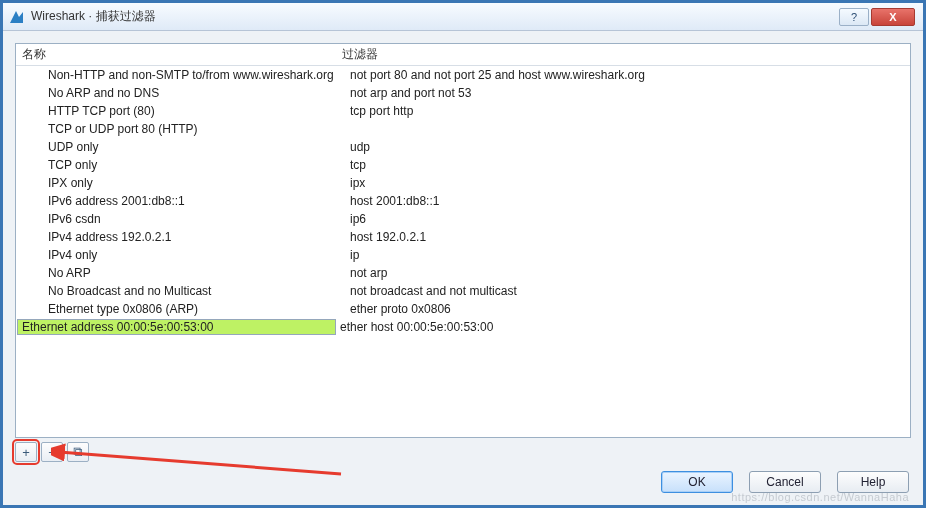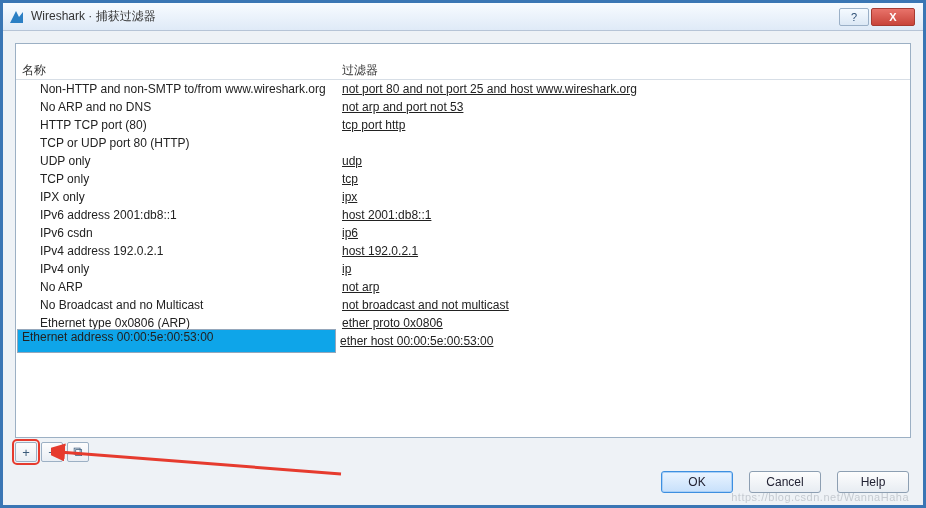--- a/index.html
+++ b/index.html
@@ -53,43 +53,43 @@
   }
   .listbox {
     background: #fff;
     border: 1px solid #9cb0c4;
     width: 100%;
     height: 395px;
     overflow: hidden;
   }
   .list-header {
     display: flex;
-    height: 36px;
-    align-items: flex-end;
+    height: 22px;
+    align-items: center;
     background: #fff;
     border-bottom: 1px solid #d7dee6;
     color: #333;
     font-size: 12px;
   }
   .col-name { width: 322px; padding-left: 6px; }
   .col-filter { flex: 1; padding-left: 4px; }
   .rows { }
   .row {
     display: flex;
     height: 18px;
     align-items: center;
     font-size: 12px;
     color: #222;
   }
-  .row .c1 { width: 322px; padding-left: 24px; white-space: nowrap; overflow: hidden; }
-  .row .c2 { flex: 1; padding-left: 4px; white-space: nowrap; overflow: hidden; text-decoration: underline; }
+  .row .c1 { width: 322px; padding-left: 24px; white-space: nowrap; overflow: hidden; margin-left: 8px; }
+  .row .c2 { flex: 1; padding-left: 4px; white-space: nowrap; overflow: hidden; }
   .row.editing .c1 {
     border: 1px solid #95a7bb;
-    background: #0ea5e9;
-    height: 24px;
+    background: #bef264;
+    height: 16px;
     line-height: 14px;
     margin-left: 1px;
     padding-left: 4px;
     width: 319px;
   }
   
   .list-toolbar {
     margin-top: 4px;
     display: flex;
     align-items: center;

